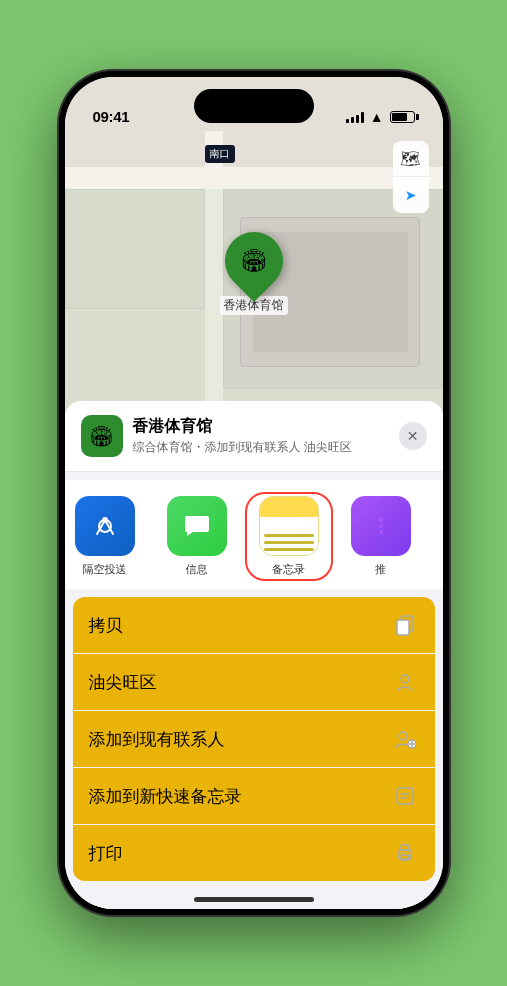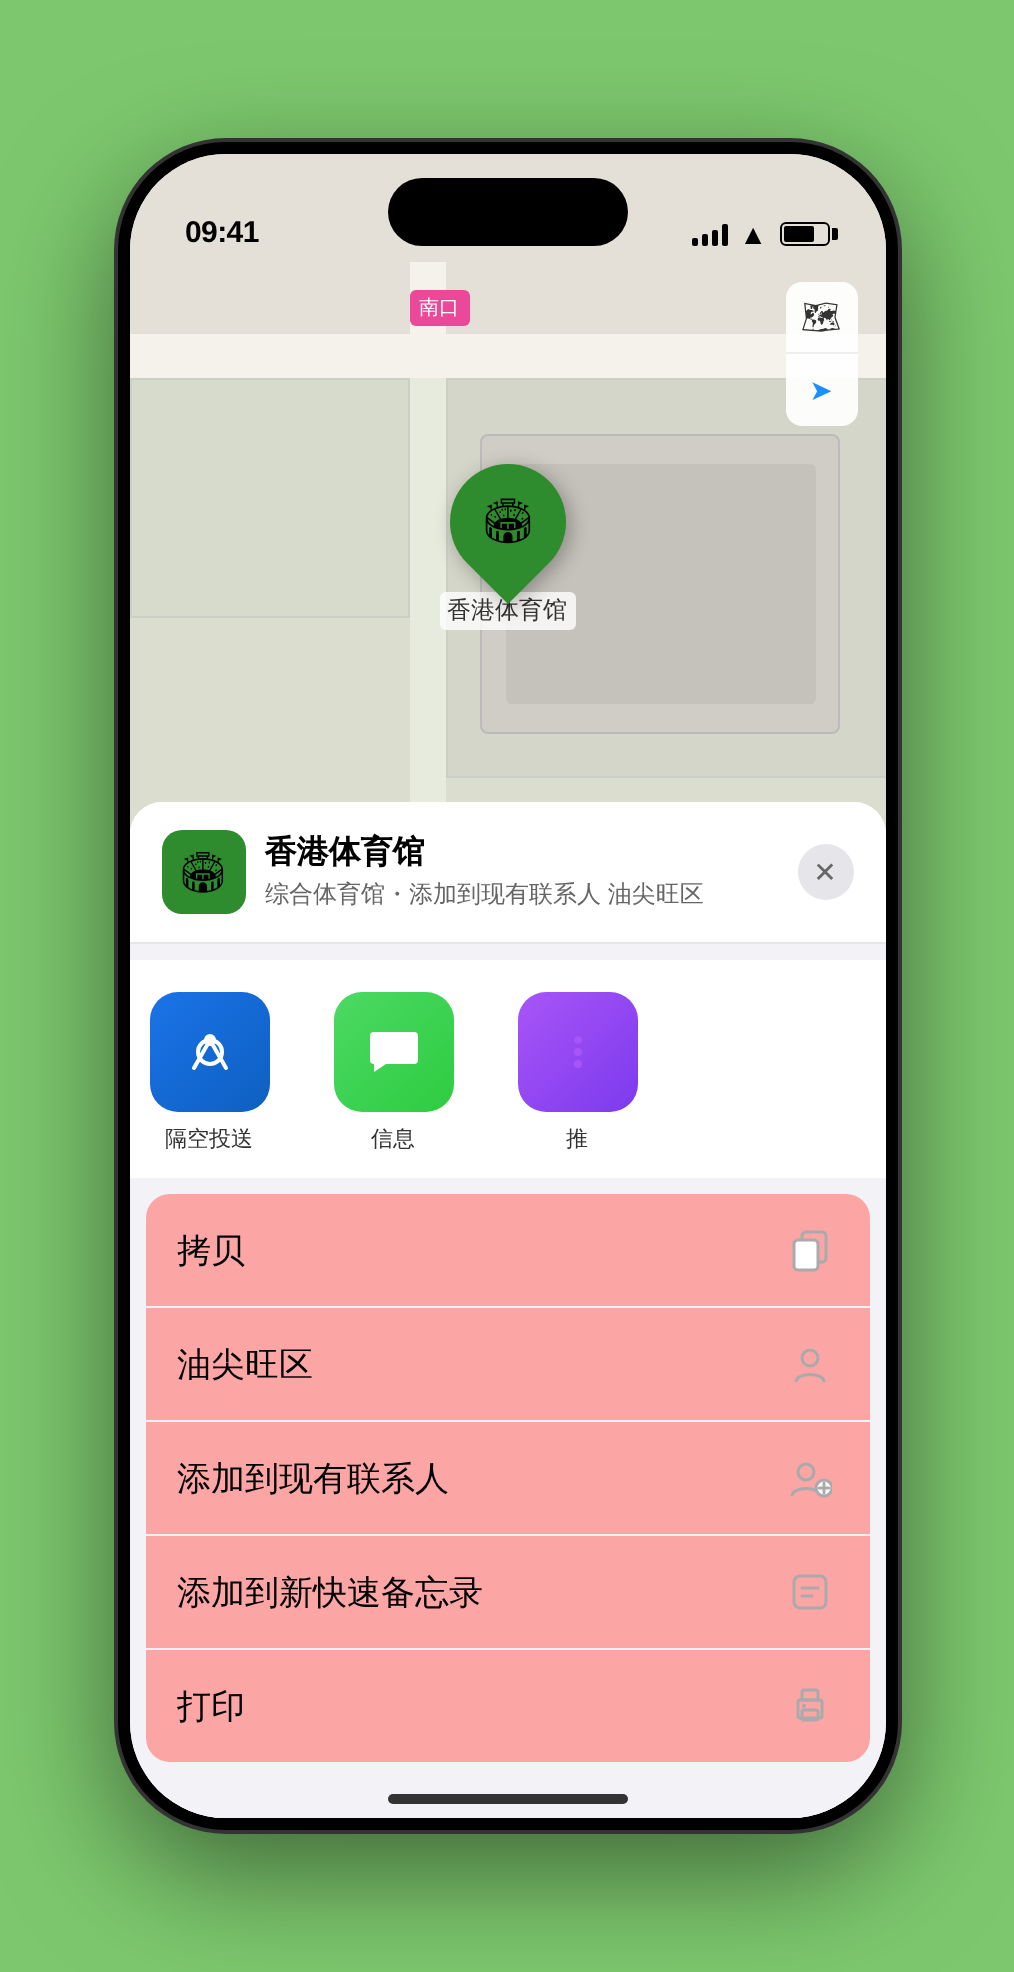--- a/index.html
+++ b/index.html
@@ -158,21 +158,21 @@
       position: absolute;
       top: 155px; left: 188px;
       width: 155px; height: 120px;
       background: #c5c2bb;
       border-radius: 3px;
     }
     
     .map-label-nankou {
       position: absolute;
       top: 68px; left: 140px;
-      background: #ec4899;
+      background: #0f172a;
       color: #fff;
       font-size: 10px;
       padding: 2px 5px;
       border-radius: 3px;
       white-space: nowrap;
     }
     
     .map-controls {
       position: absolute;
       top: 64px; right: 14px;
@@ -360,21 +360,21 @@
     }
     .notes-line {
       height: 3px;
       background: #c5b830;
       border-radius: 2px;
       margin-bottom: 4px;
     }
     .notes-line:last-child { margin-bottom: 0; }
     
     .action-list {
-      background: #fca5a5;
+      background: #eab308;
       border-radius: 12px;
       margin: 8px;
       overflow: hidden;
     }
     .action-item {
       display: flex;
       align-items: center;
       justify-content: space-between;
       padding: 14px 16px;
       border-bottom: 1px solid #f0f0f5;
@@ -506,20 +506,30 @@
         <div class="share-item">
           <div class="share-icon messages">
             <svg width="32" height="32" viewBox="0 0 32 32">
               <path d="M6 6 h20 a2 2 0 0 1 2 2 v12 a2 2 0 0 1 -2 2 h-14 l-6 4 v-4 h0 a2 2 0 0 1 -2 -2 v-12 a2 2 0 0 1 2 -2 z" fill="white"></path>
             </svg>
           </div>
           <span class="share-label">信息</span>
         </div>
 
 
+        <div class="share-item notes-highlighted">
+          <div class="share-icon notes">
+            <div class="notes-icon-inner">
+              <div class="notes-line"></div>
+              <div class="notes-line"></div>
+              <div class="notes-line"></div>
+            </div>
+          </div>
+          <span class="share-label">备忘录</span>
+        </div>
 
         <div class="share-item">
           <div class="share-icon more">
             <div class="more-dots">
               <div class="more-dot"></div>
               <div class="more-dot"></div>
               <div class="more-dot"></div>
             </div>
           </div>
           <span class="share-label">推</span>

